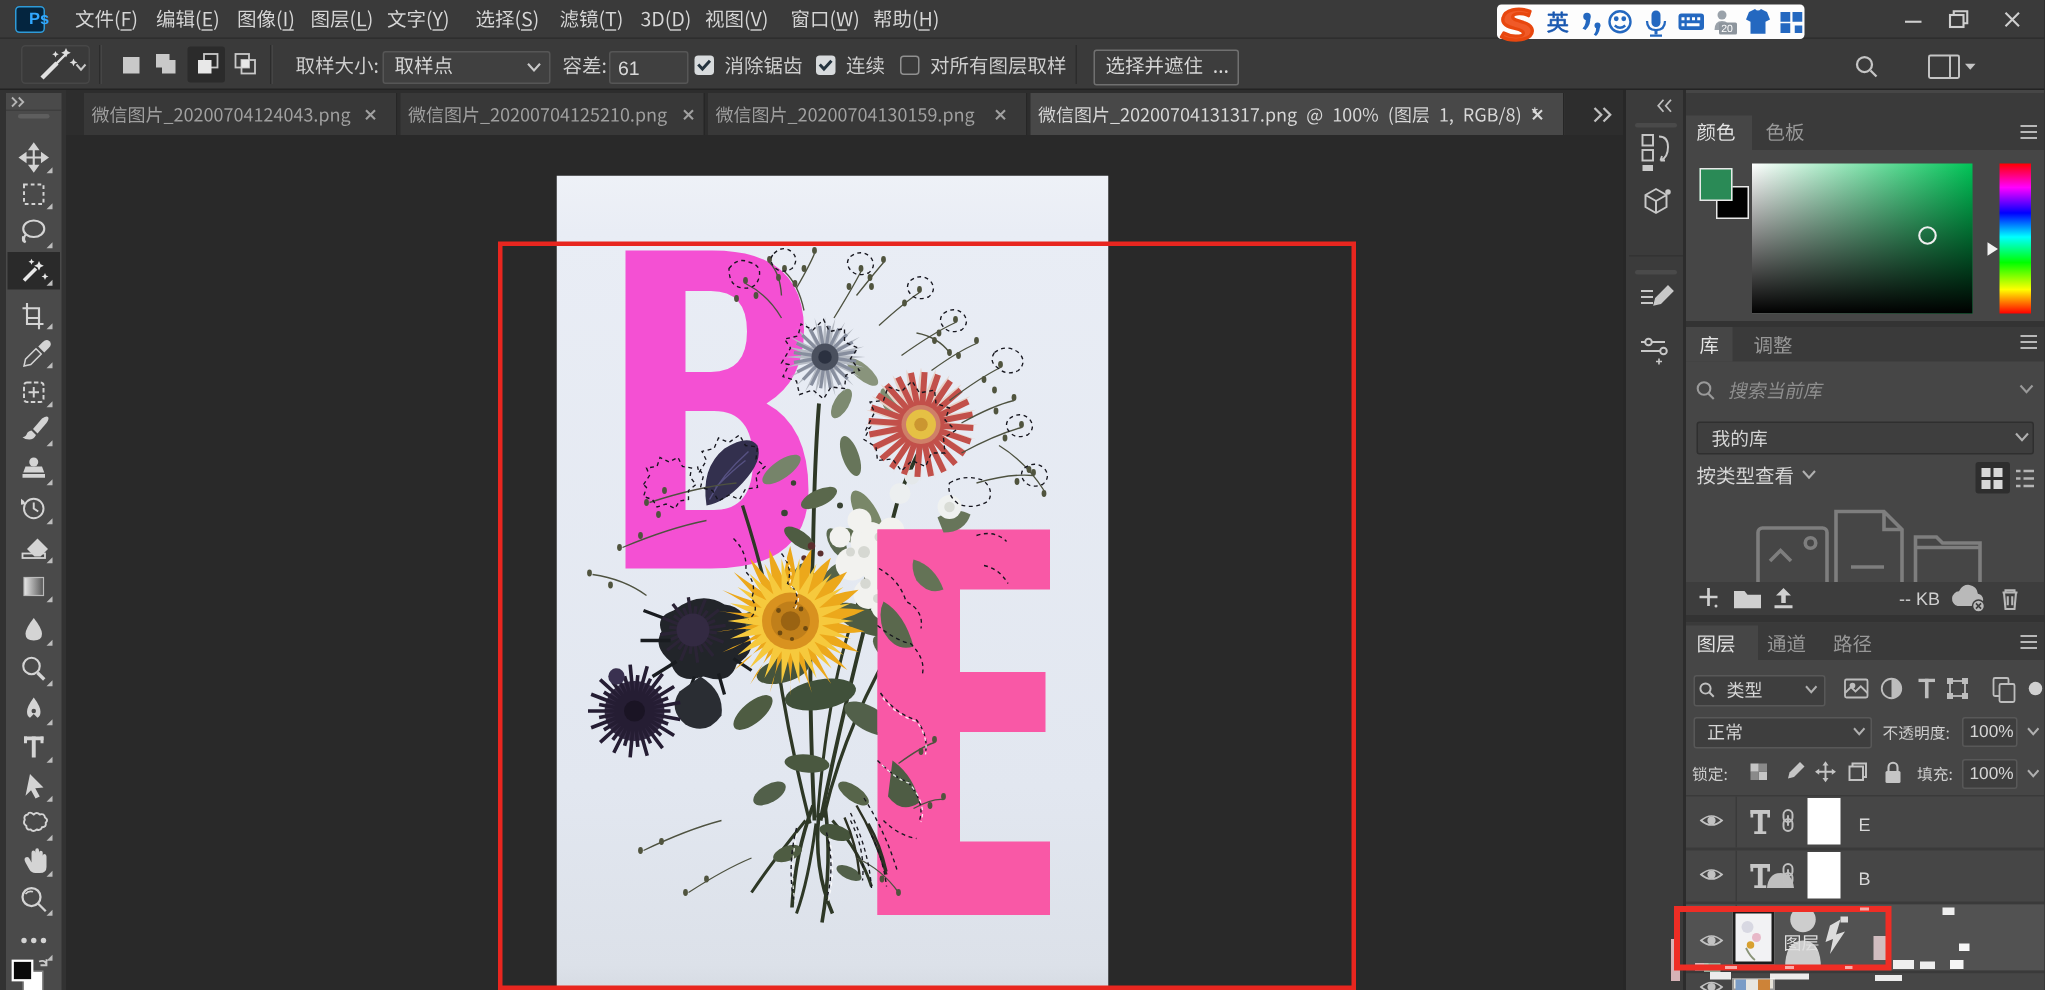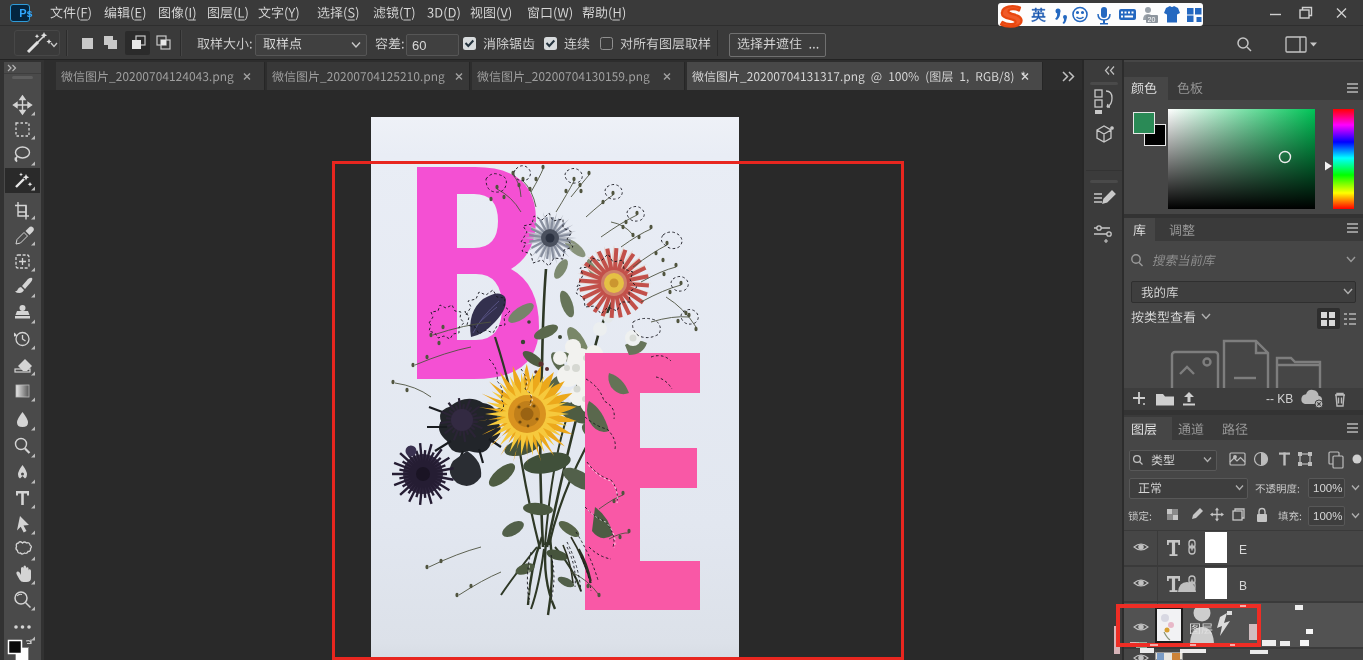--- a/index.html
+++ b/index.html
@@ -15,21 +15,21 @@
 <div style="position:absolute;left:12px;top:6px;width:28px;height:14px;font:bold 11px/14px 'Liberation Sans',sans-serif;color:#31a8ff;text-align:center">Ps</div>
 <div style="position:absolute;left:998px;top:3px;width:205px;height:23px;background:#fdfdfd;border-radius:3px"></div>
 <div style="position:absolute;left:14px;top:30px;width:46px;height:26px;border:1px solid #474747;border-radius:3px;box-sizing:border-box"></div>
 <div style="position:absolute;left:66px;top:30px;width:1px;height:26px;background:#2c2c2c"></div>
 <div style="position:absolute;left:67px;top:30px;width:1px;height:26px;background:#454545"></div>
 <div style="position:absolute;left:125px;top:31px;width:25px;height:24px;background:#2b2b2b;border-radius:2px"></div>
 <div style="position:absolute;left:180px;top:30px;width:1px;height:26px;background:#2c2c2c"></div>
 <div style="position:absolute;left:181px;top:30px;width:1px;height:26px;background:#454545"></div>
 <div style="position:absolute;left:255px;top:34px;width:112px;height:22px;background:#404040;border:1px solid #565656;border-radius:2px;box-sizing:border-box"></div>
 <div style="position:absolute;left:406px;top:34px;width:53px;height:22px;background:#404040;border:1px solid #565656;border-radius:2px;box-sizing:border-box"></div>
-<div style="position:absolute;left:412px;top:38px;font:13px 'Liberation Sans',sans-serif;color:#d8d8d8">60</div>
+<div style="position:absolute;left:412px;top:38px;font:13px 'Liberation Sans',sans-serif;color:#d8d8d8">61</div>
 <div style="position:absolute;left:463px;top:37px;width:13px;height:13px;background:#d8dbdd;border-radius:2.5px"></div>
 <div style="position:absolute;left:544px;top:37px;width:13px;height:13px;background:#d8dbdd;border-radius:2.5px"></div>
 <div style="position:absolute;left:600px;top:37px;width:13px;height:13px;border:1.5px solid #909090;border-radius:2.5px;box-sizing:border-box"></div>
 <div style="position:absolute;left:717px;top:30px;width:1px;height:26px;background:#2c2c2c"></div>
 <div style="position:absolute;left:729px;top:33px;width:97px;height:24px;background:#3d3d3d;border:1px solid #707070;border-radius:2px;box-sizing:border-box"></div>
 <div style="position:absolute;left:56px;top:62px;width:209px;height:28px;background:#383838;border-right:1px solid #262626;box-sizing:border-box"></div>
 <div style="position:absolute;left:267px;top:62px;width:203px;height:28px;background:#383838;border-right:1px solid #262626;box-sizing:border-box"></div>
 <div style="position:absolute;left:472px;top:62px;width:213px;height:28px;background:#383838;border-right:1px solid #262626;box-sizing:border-box"></div>
 <div style="position:absolute;left:687px;top:62px;width:356px;height:28px;background:#484848;border-right:1px solid #262626;box-sizing:border-box"></div>
 <div style="position:absolute;left:4px;top:73px;width:37px;height:1px;background:#3e3e3e"></div>

